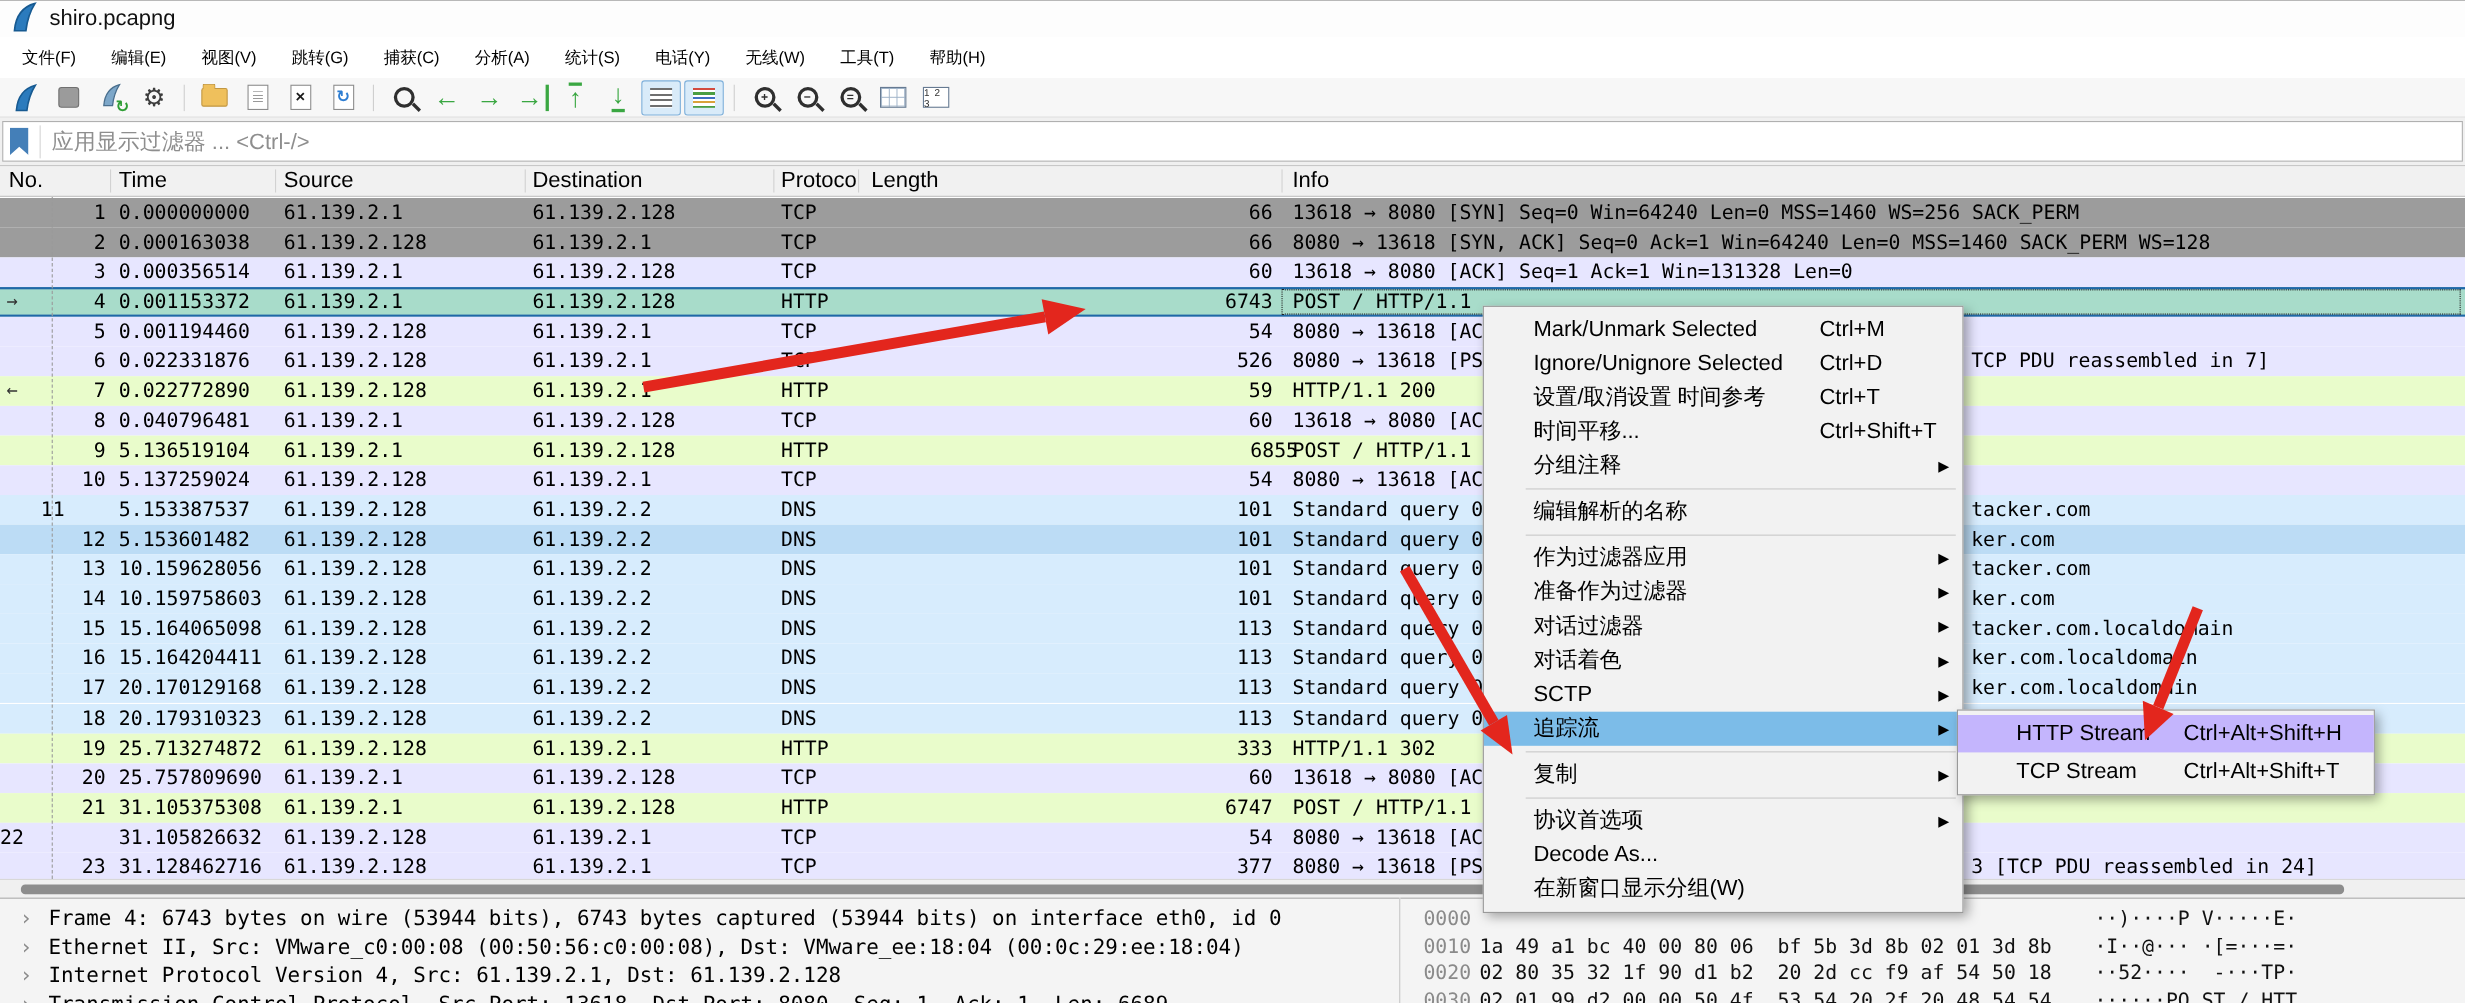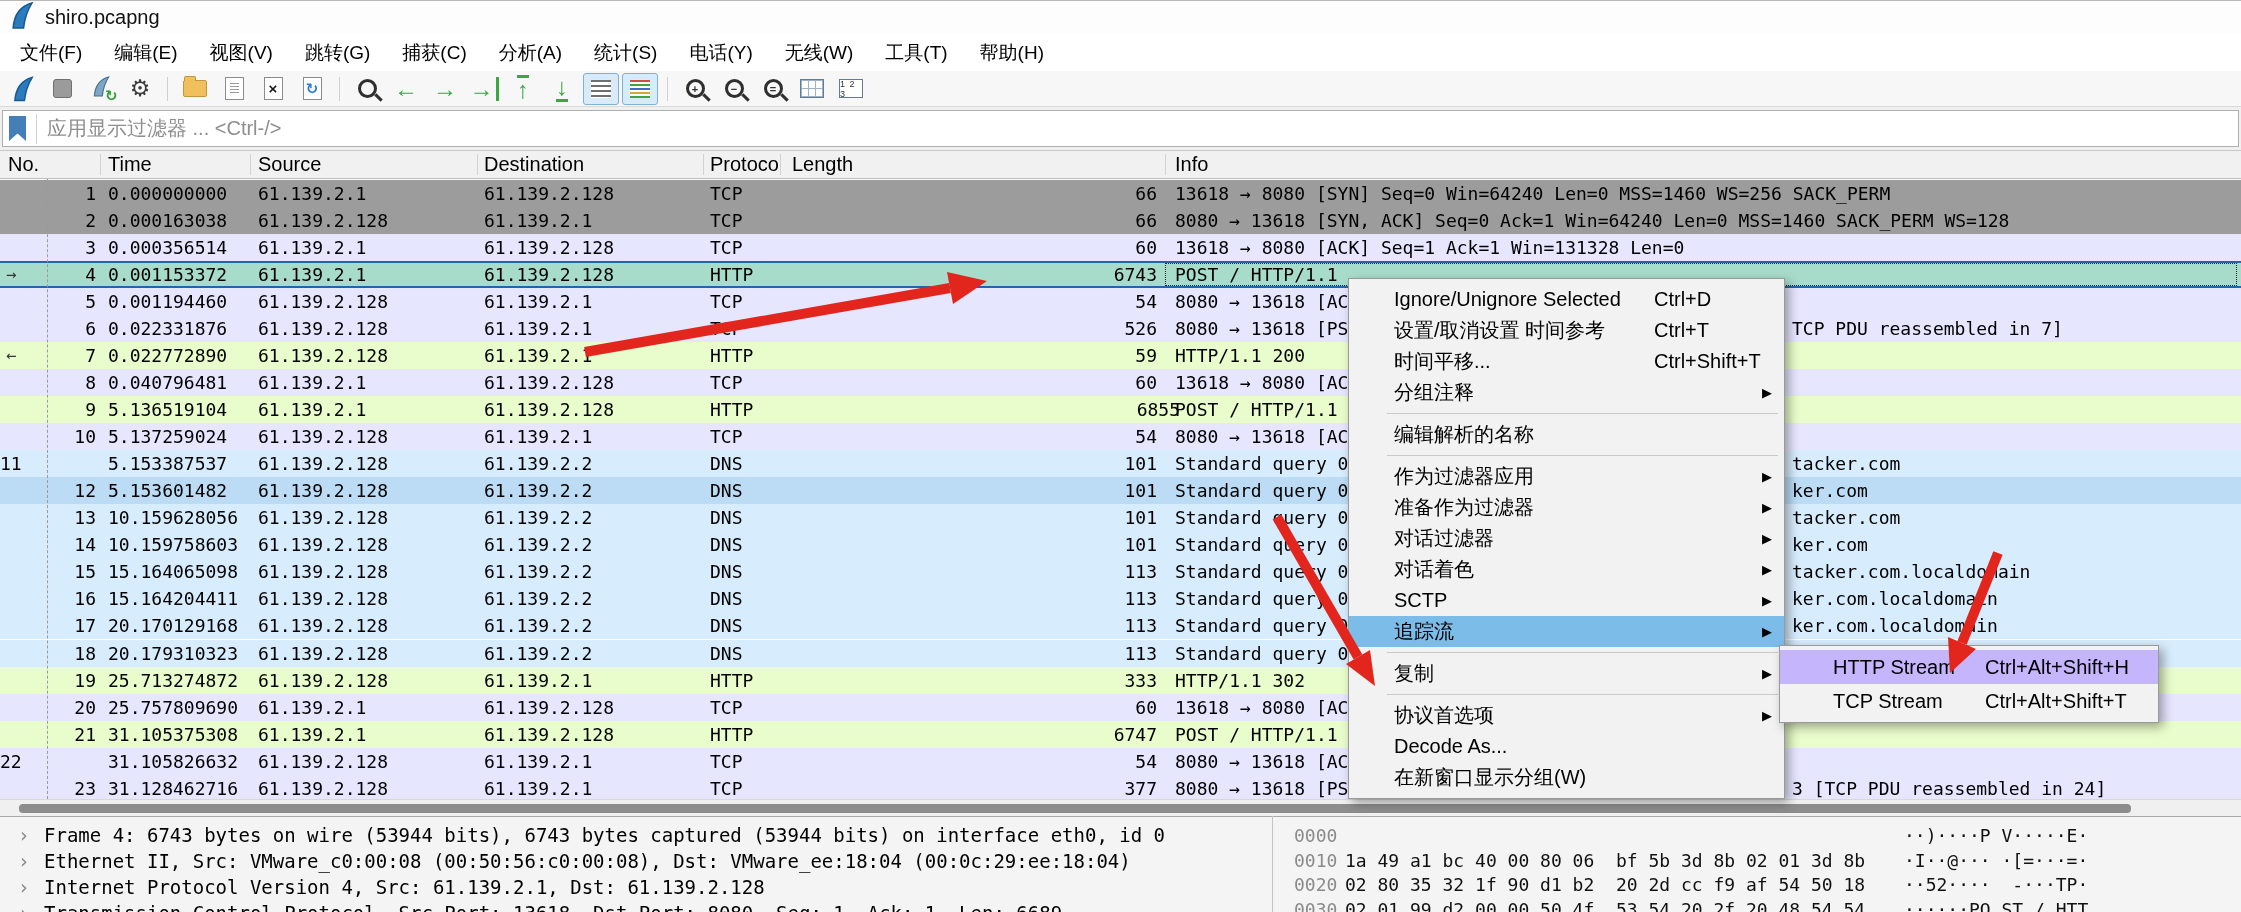--- a/index.html
+++ b/index.html
@@ -7,21 +7,21 @@
          font-family:"Liberation Sans","DejaVu Sans",sans-serif;border-top:1px solid #b8b8b8;}
 
   
   #titlebar{position:absolute;left:0;top:0;width:100%;height:33px;background:#fdfdfd;
             display:flex;align-items:center;gap:10px;padding-left:10px;box-sizing:border-box;}
   #titlebar .t{font-size:20px;color:#111;}
 
   
   #menubar{position:absolute;left:0;top:33px;width:100%;height:37px;background:#ffffff;
            display:flex;align-items:center;padding-left:4px;box-sizing:border-box;}
-  .menu-item{font-size:19px;color:#000;padding:0 16px;white-space:nowrap;}
+  .menu-item{font-size:15px;color:#000;padding:0 16px;white-space:nowrap;}
 
   
   #toolbar{position:absolute;left:0;top:70px;width:100%;height:36px;background:#f7f7f7;
            border-bottom:1px solid #dadada;display:flex;align-items:center;padding-left:5px;gap:3px;box-sizing:border-box;}
   .tbtn{width:34px;height:30px;display:flex;align-items:center;justify-content:center;
         border:1px solid transparent;border-radius:3px;position:relative;flex:0 0 auto;}
   .tbtn.active{background:#d9ebf9;border-color:#7fb0da;}
   .tsep{width:1px;height:24px;background:#cfcfcf;margin:0 6px;flex:0 0 auto;}
   .i-stop{width:17px;height:17px;background:#9b9b9b;border:1px solid #707070;border-radius:3px;display:block;}
   .i-gear{font-size:23px;color:#3d3d3d;line-height:1;}
@@ -324,21 +324,21 @@
       <div class="prow" style="top: 244.04px; background: rgb(231, 230, 255); padding-left: 46px;">
         <span class="cell" style="left: 0px; width: 96px; text-align: right;">10</span>
         <span class="cell" style="left: 108px; width: 145px; text-align: left;">5.137259024</span>
         <span class="cell" style="left: 258px; width: 218px; text-align: left;">61.139.2.128</span>
         <span class="cell" style="left: 484px; width: 218px; text-align: left;">61.139.2.1</span>
         <span class="cell" style="left: 710px; width: 70px; text-align: left;">TCP</span>
         <span class="cell" style="left: 955px; width: 202px; text-align: right;">54</span>
         <span class="cell" style="left: 1175px; width: 1064px; text-align: left;">8080 → 13618 [AC</span>
       </div>
       <div class="prow" style="top: 271.1px; background: rgb(215, 236, 253);">
-        <span class="cell" style="left: 0px; width: 96px; text-align: left;">11</span>
+        <span class="cell" style="left: 0px; width: 96px; text-align: center;">11</span>
         <span class="cell" style="left: 108px; width: 145px; text-align: left;">5.153387537</span>
         <span class="cell" style="left: 258px; width: 218px; text-align: left;">61.139.2.128</span>
         <span class="cell" style="left: 484px; width: 218px; text-align: left;">61.139.2.2</span>
         <span class="cell" style="left: 710px; width: 70px; text-align: left;">DNS</span>
         <span class="cell" style="left: 955px; width: 202px; text-align: right;">101</span>
         <span class="cell" style="left: 1175px; width: 1064px; text-align: left;">Standard query 0</span>
         <span class="cell tail" style="width: 449px;">tacker.com</span>
       </div>
       <div class="prow" style="top: 298.16px; background: rgb(188, 220, 245);">
         <span class="cell" style="left: 0px; width: 96px; text-align: right;">12</span>
@@ -470,20 +470,21 @@
     </div>
   <div id="vsplit"></div>
   <div id="hexpane">
       <div class="hrow" style="top: 6px;"><span class="hoff">0000</span><span class="hascii">··)····P V·····E·</span></div>
       <div class="hrow" style="top: 30.5px;"><span class="hoff">0010</span><span class="hbytes">1a 49 a1 bc 40 00 80 06  bf 5b 3d 8b 02 01 3d 8b</span><span class="hascii">·I··@··· ·[=···=·</span></div>
       <div class="hrow" style="top: 55px;"><span class="hoff">0020</span><span class="hbytes">02 80 35 32 1f 90 d1 b2  20 2d cc f9 af 54 50 18</span><span class="hascii">··52····  -···TP·</span></div>
       <div class="hrow" style="top: 79.5px;"><span class="hoff">0030</span><span class="hbytes">02 01 99 d2 00 00 50 4f  53 54 20 2f 20 48 54 54</span><span class="hascii">······PO ST / HTT</span></div>
     </div>
 
   <div id="ctxmenu">
+      <div class="mitem"><span class="lbl">Mark/Unmark Selected</span><span class="sc">Ctrl+M</span></div>
       <div class="mitem"><span class="lbl">Ignore/Unignore Selected</span><span class="sc">Ctrl+D</span></div>
       <div class="mitem"><span class="lbl">设置/取消设置 时间参考</span><span class="sc">Ctrl+T</span></div>
       <div class="mitem"><span class="lbl">时间平移...</span><span class="sc">Ctrl+Shift+T</span></div>
       <div class="mitem"><span class="lbl">分组注释</span><span class="sub">▶</span></div>
       <div class="msep"></div>
       <div class="mitem"><span class="lbl">编辑解析的名称</span></div>
       <div class="msep"></div>
       <div class="mitem"><span class="lbl">作为过滤器应用</span><span class="sub">▶</span></div>
       <div class="mitem"><span class="lbl">准备作为过滤器</span><span class="sub">▶</span></div>
       <div class="mitem"><span class="lbl">对话过滤器</span><span class="sub">▶</span></div>

